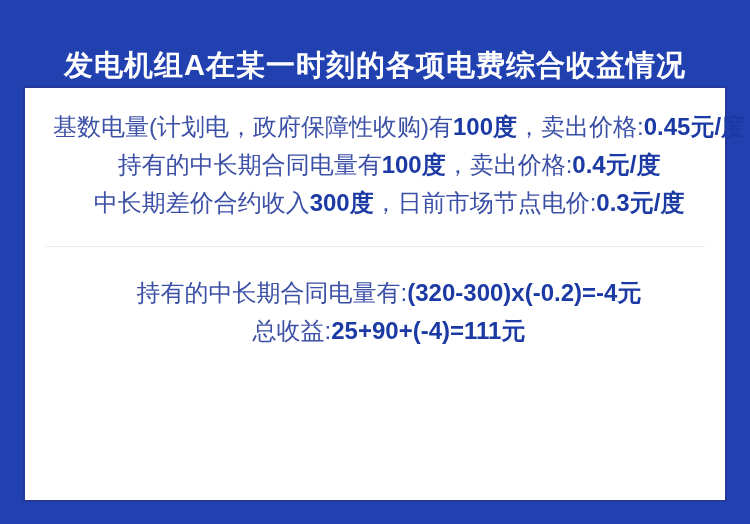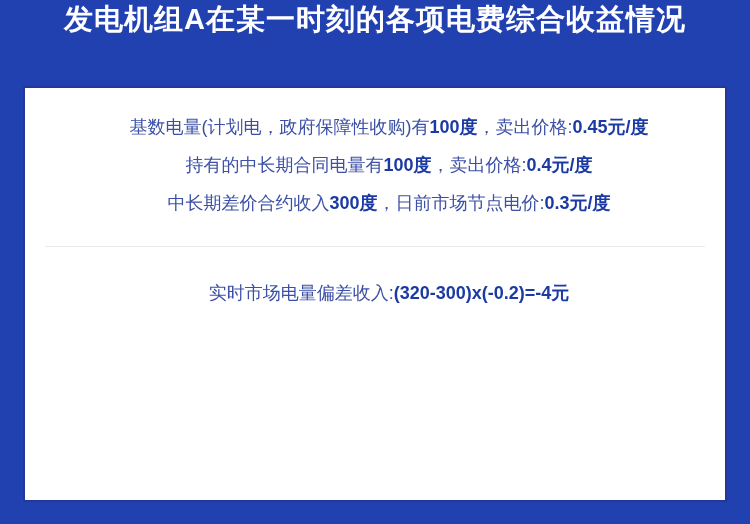--- a/index.html
+++ b/index.html
@@ -14,21 +14,21 @@
     overflow: hidden;
     font-family: "Liberation Sans", "DejaVu Sans", sans-serif;
   }
   .title-bar {
     position: absolute;
     top: 0;
     left: 0;
     width: 750px;
     height: 86px;
     display: flex;
-    align-items: flex-start;
+    align-items: flex-end;
     justify-content: center;
   }
   .title-text {
     color: #ffffff;
     font-size: 29px;
     font-weight: bold;
     letter-spacing: 1px;
     white-space: nowrap;
   }
   .card {
@@ -46,21 +46,21 @@
   }
   .section-inputs {
     padding-top: 20px;
   }
   .section-calcs {
     margin-top: 27px;
   }
   .line {
     height: 38px;
     line-height: 38px;
-    font-size: 18px;
+    font-size: 24px;
     color: #3c50a6;
     white-space: nowrap;
     margin-left: 28px;
   }
   .seg {
     color: #3c50a6;
     font-weight: normal;
   }
   .seg.bold {
     color: #1c3aa4;
@@ -80,15 +80,16 @@
 </div>
 
 <div class="card">
   <div class="section section-inputs" id="section-0">
       <div class="line"><span class="seg">基数电量(计划电，政府保障性收购)有</span><span class="seg bold">100度</span><span class="seg">，卖出价格:</span><span class="seg bold">0.45元/度</span></div>
       <div class="line"><span class="seg">持有的中长期合同电量有</span><span class="seg bold">100度</span><span class="seg">，卖出价格:</span><span class="seg bold">0.4元/度</span></div>
       <div class="line"><span class="seg">中长期差价合约收入</span><span class="seg bold">300度</span><span class="seg">，日前市场节点电价:</span><span class="seg bold">0.3元/度</span></div>
     </div>
   <div class="divider"></div>
   <div class="section section-calcs" id="section-1">
-      <div class="line"><span class="seg">实时市场电量偏差收入:</span><span class="seg bold">(320-300)x(-0.2)=-4元</span></div>
+      <div class="line"><span class="seg">持有的中长期合同电量有:</span><span class="seg bold">(320-300)x(-0.2)=-4元</span></div>
+      <div class="line"><span class="seg">总收益:</span><span class="seg bold">25+90+(-4)=111元</span></div>
     </div>
 </div>
 
 </body></html>

